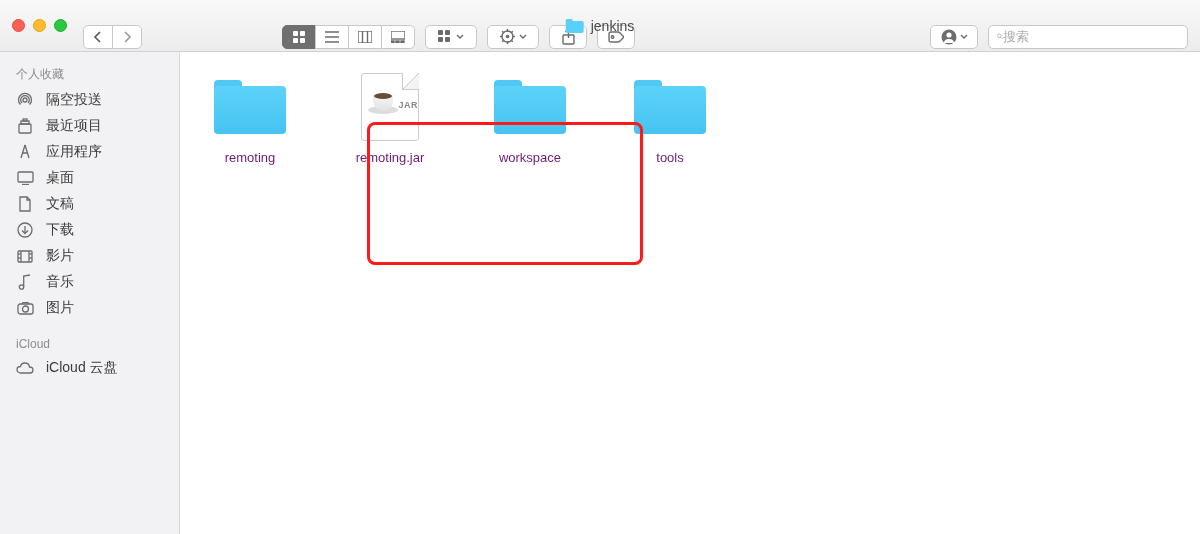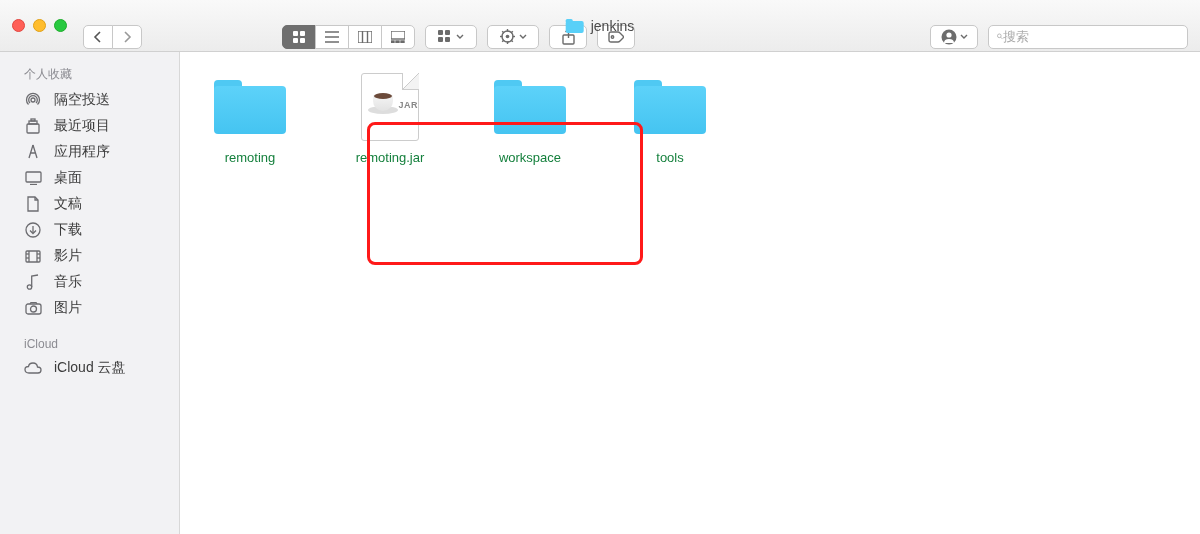--- a/index.html
+++ b/index.html
@@ -84,21 +84,21 @@
     .search input {
       border: none; outline: none; flex: 1; font-size: 13px;
       margin-left: 0; color: #c2410c;
     }
     .search input::placeholder { color: #aaa; }
     .body { display: flex; height: calc(534px - 52px); }
     .sidebar {
       width: 180px;
       background: #f2f2f4;
       border-right: 1px solid #d8d8d8;
-      padding: 8px 8px;
+      padding: 8px 0;
       overflow-y: auto;
     }
     .side-section-title {
       font-size: 12px; color: #8c8c92;
       padding: 6px 16px 4px;
       font-weight: 500;
     }
     .side-item {
       display: flex; align-items: center;
       padding: 4px 16px;
@@ -165,21 +165,21 @@
       border-radius: 0 0 10px 10px;
     }
     .jar-cup .coffee {
       position: absolute; bottom: 15px; left: 6px;
       width: 18px; height: 6px;
       background: #6b4a3a; border-radius: 50%;
     }
     .jar-label {
       font-size: 9px; font-weight: 600; color: #888; letter-spacing: 0.5px;
     }
-    .file-name { font-size: 13px; color: #15803d; margin-top: 8px; text-align: center; }
+    .file-name { font-size: 13px; color: #701a75; margin-top: 8px; text-align: center; }
     .highlight-box {
       position: absolute;
       border: 3px solid #ff1919;
       border-radius: 8px;
       pointer-events: none;
       left: 187px; top: 70px;
       width: 276px; height: 143px;
     }
     .content-wrap { position: relative; flex: 1; }
     

